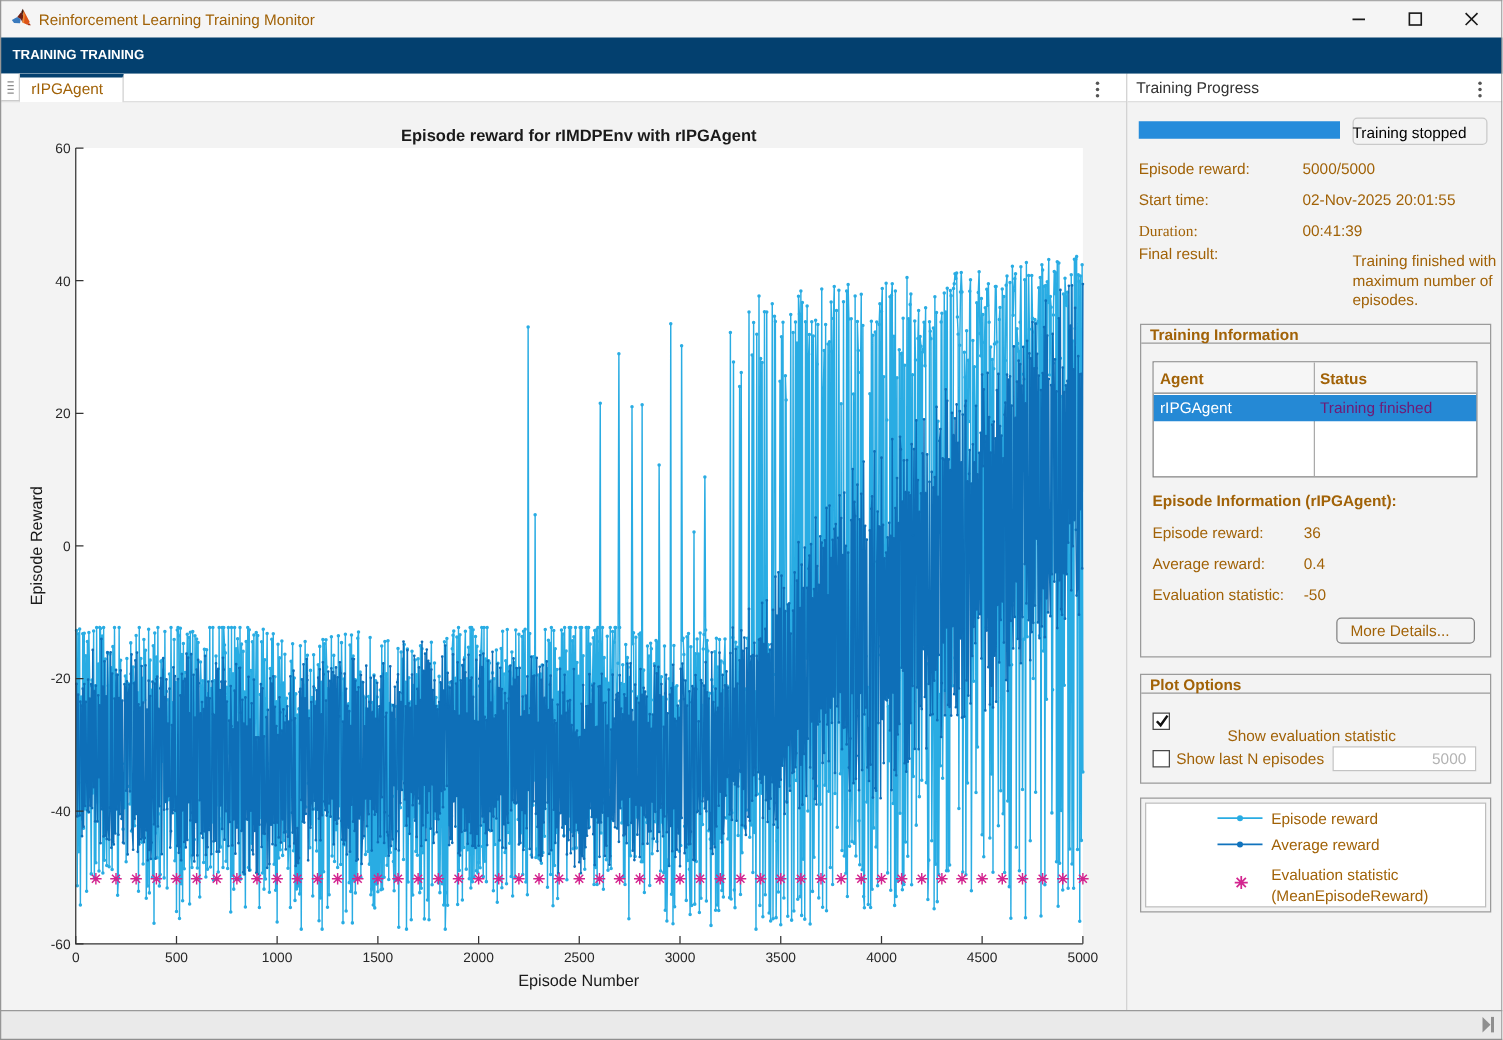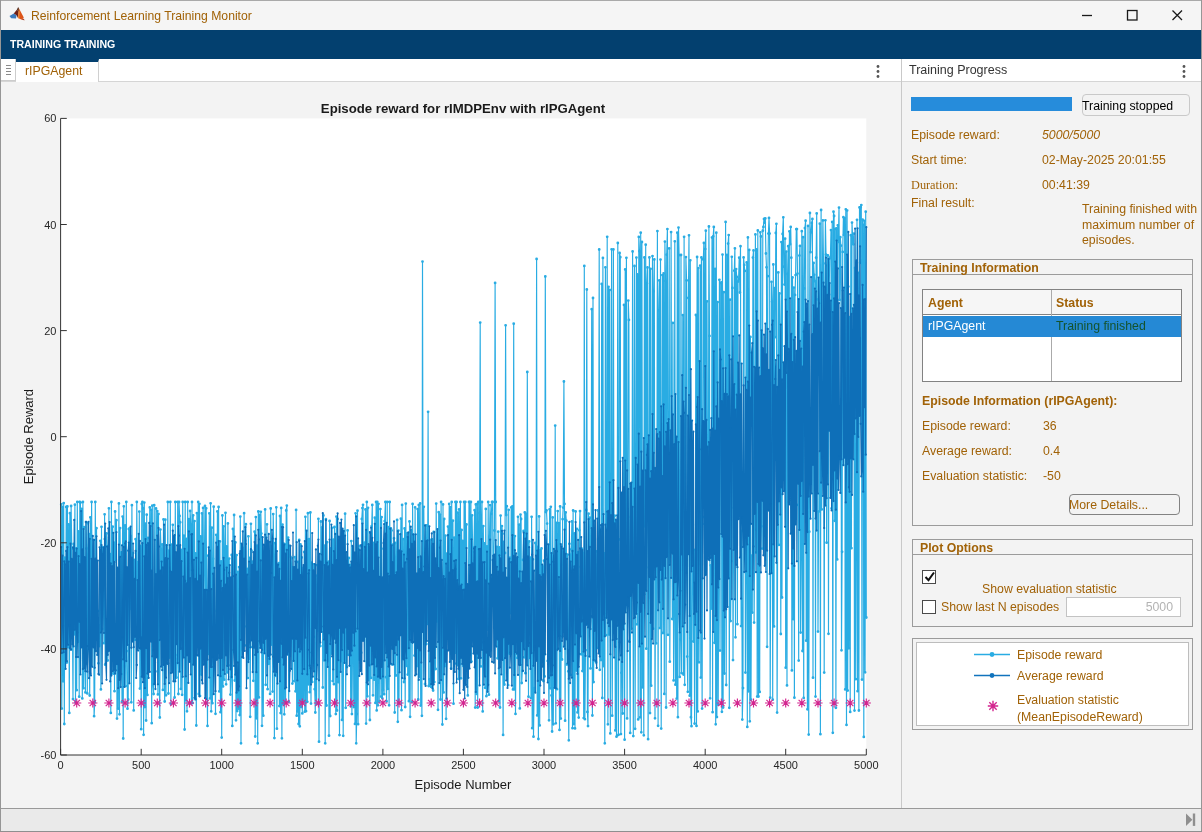--- a/index.html
+++ b/index.html
@@ -87,50 +87,50 @@
     <circle cx="4" cy="7.5" r="1.4" fill="#555"></circle>
     <circle cx="4" cy="12.5" r="1.4" fill="#555"></circle>
 </svg>
 <div class="abs" style="left:902px;top:82px;width:300px;height:726px;background:#f3f3f3;"></div>
 
 <div class="abs" style="left:911px;top:97px;width:161px;height:14px;background:#268cdb;"></div>
 <div class="abs" style="left:1082px;top:94px;width:108px;height:22px;border:1px solid #c9c9c9;border-radius:4px;"></div>
 <div class="abs txt" style="left:1082px;top:99px;width:88px;font-size:12.3px;color:#000000;">Training stopped</div>
 
 <div class="abs txt" style="left:911px;top:128px;">Episode reward:</div>
-<div class="abs txt" style="left:1042px;top:128px;font-style:italic;">5000/5000</div>
+<div class="abs txt" style="left:1042px;top:128px;">5000/5000</div>
 <div class="abs txt" style="left:911px;top:153px;">Start time:</div>
-<div class="abs txt" style="left:1042px;top:153px;">02-May-2025 20:01:55</div>
+<div class="abs txt" style="left:1042px;top:153px;">02-Nov-2025 20:01:55</div>
 <div class="abs txt" style="left:911px;top:178px;font-family:Liberation Serif, serif;">Duration:</div>
 <div class="abs txt" style="left:1042px;top:178px;">00:41:39</div>
 <div class="abs txt" style="left:911px;top:196px;">Final result:</div>
 <div class="abs txt" style="left:1042px;top:202px;white-space:normal;width:150px;line-height:15.5px;margin-left:40px;">Training finished with maximum number of episodes.</div>
 
 <div class="abs" style="left:912px;top:259px;width:281px;height:267px;border:1px solid #9b9b9b;"></div>
 <div class="abs" style="left:913px;top:260px;width:279px;height:15px;border-bottom:1px solid #9b9b9b;"></div>
 <div class="abs txt" style="left:920px;top:261px;font-weight:bold;">Training Information</div>
 
 <div class="abs" style="left:922px;top:289px;width:260px;height:93px;background:#ffffff;border:1px solid #828282;"></div>
 <div class="abs" style="left:923px;top:290px;width:258px;height:25px;background:#f6f6f6;border-bottom:1px solid #828282;"></div>
 <div class="abs" style="left:1051px;top:290px;width:1px;height:91px;background:#aaaaaa;"></div>
 <div class="abs txt" style="left:928px;top:296px;font-weight:bold;">Agent</div>
 <div class="abs txt" style="left:1056px;top:296px;font-weight:bold;">Status</div>
 <div class="abs" style="left:923px;top:316px;width:258px;height:21px;background:#2589d5;"></div>
 <div class="abs txt" style="left:928px;top:319px;color:#ffffff;">rIPGAgent</div>
-<div class="abs txt" style="left:1056px;top:319px;color:#14532d;">Training finished</div>
+<div class="abs txt" style="left:1056px;top:319px;color:#701a75;">Training finished</div>
 
 <div class="abs txt" style="left:922px;top:394px;font-weight:bold;">Episode Information (rIPGAgent):</div>
 <div class="abs txt" style="left:922px;top:419px;">Episode reward:</div>
 <div class="abs txt" style="left:1043px;top:419px;">36</div>
 <div class="abs txt" style="left:922px;top:444px;">Average reward:</div>
 <div class="abs txt" style="left:1043px;top:444px;">0.4</div>
 <div class="abs txt" style="left:922px;top:469px;">Evaluation statistic:</div>
 <div class="abs txt" style="left:1043px;top:469px;">-50</div>
 <div class="abs" style="left:1069px;top:494px;width:111px;height:21px;border:1px solid #828282;border-radius:4px;"></div>
-<div class="abs txt" style="left:1069px;top:498px;width:102px;">More Details...</div>
+<div class="abs txt" style="left:1069px;top:498px;width:102px;text-align:center;">More Details...</div>
 
 <div class="abs" style="left:912px;top:539px;width:281px;height:88px;border:1px solid #9b9b9b;"></div>
 <div class="abs" style="left:913px;top:540px;width:279px;height:15px;border-bottom:1px solid #9b9b9b;"></div>
 <div class="abs txt" style="left:920px;top:541px;font-weight:bold;">Plot Options</div>
 
 <div class="abs" style="left:922px;top:570px;width:14px;height:14px;background:#ffffff;border:1.5px solid #4a4a4a;"></div>
 <svg class="abs" style="left:924px;top:571px" width="12" height="12" viewBox="0 0 12 12" xmlns="http://www.w3.org/2000/svg">
   <path d="M1.5 6l3 3.2L10 1.5" stroke="#111" stroke-width="2" fill="none"></path>
 </svg>
 <div class="abs txt" style="left:941px;top:582px;margin-left:41px;">Show evaluation statistic</div>

